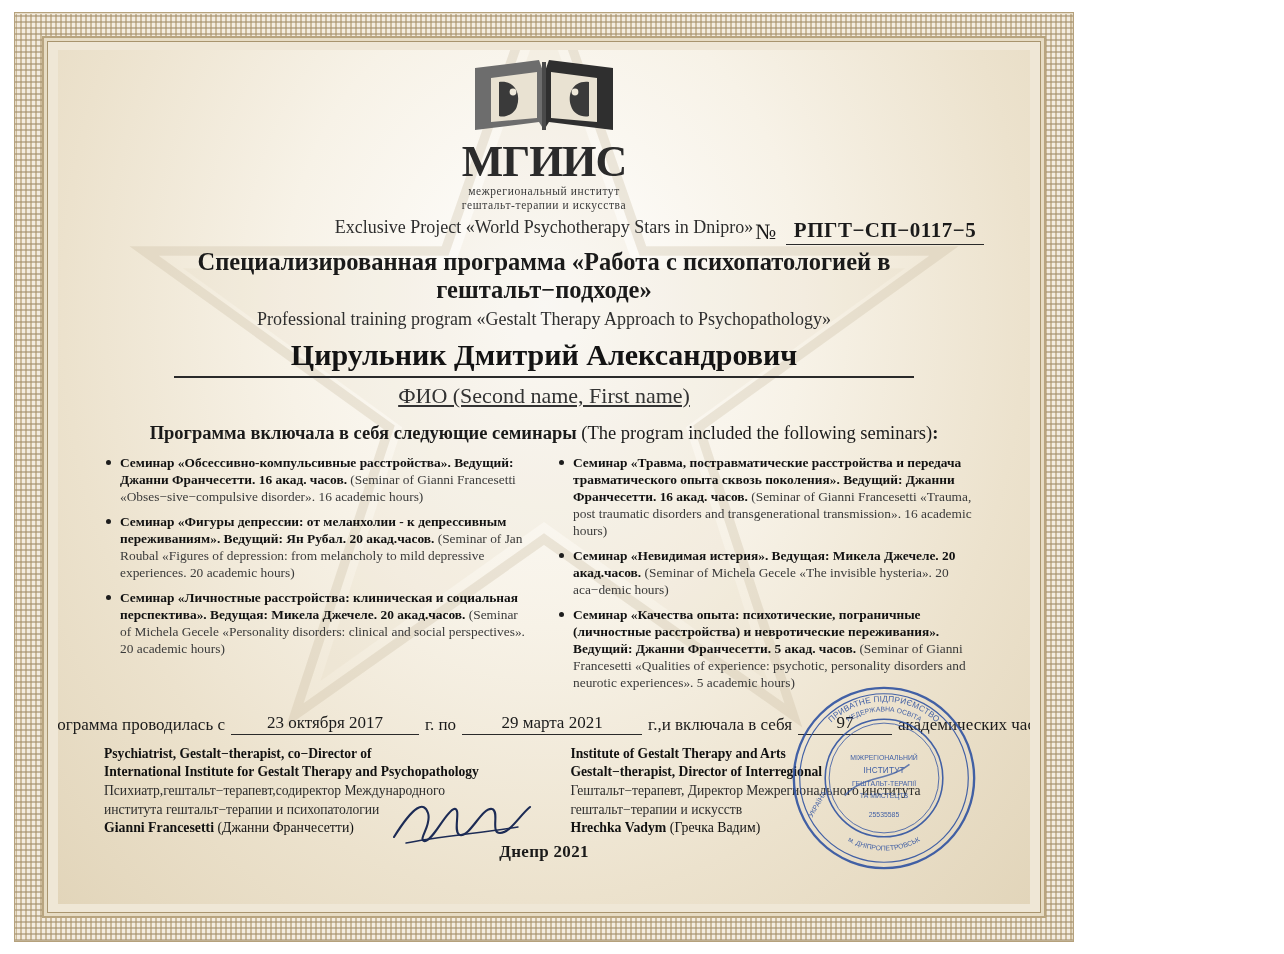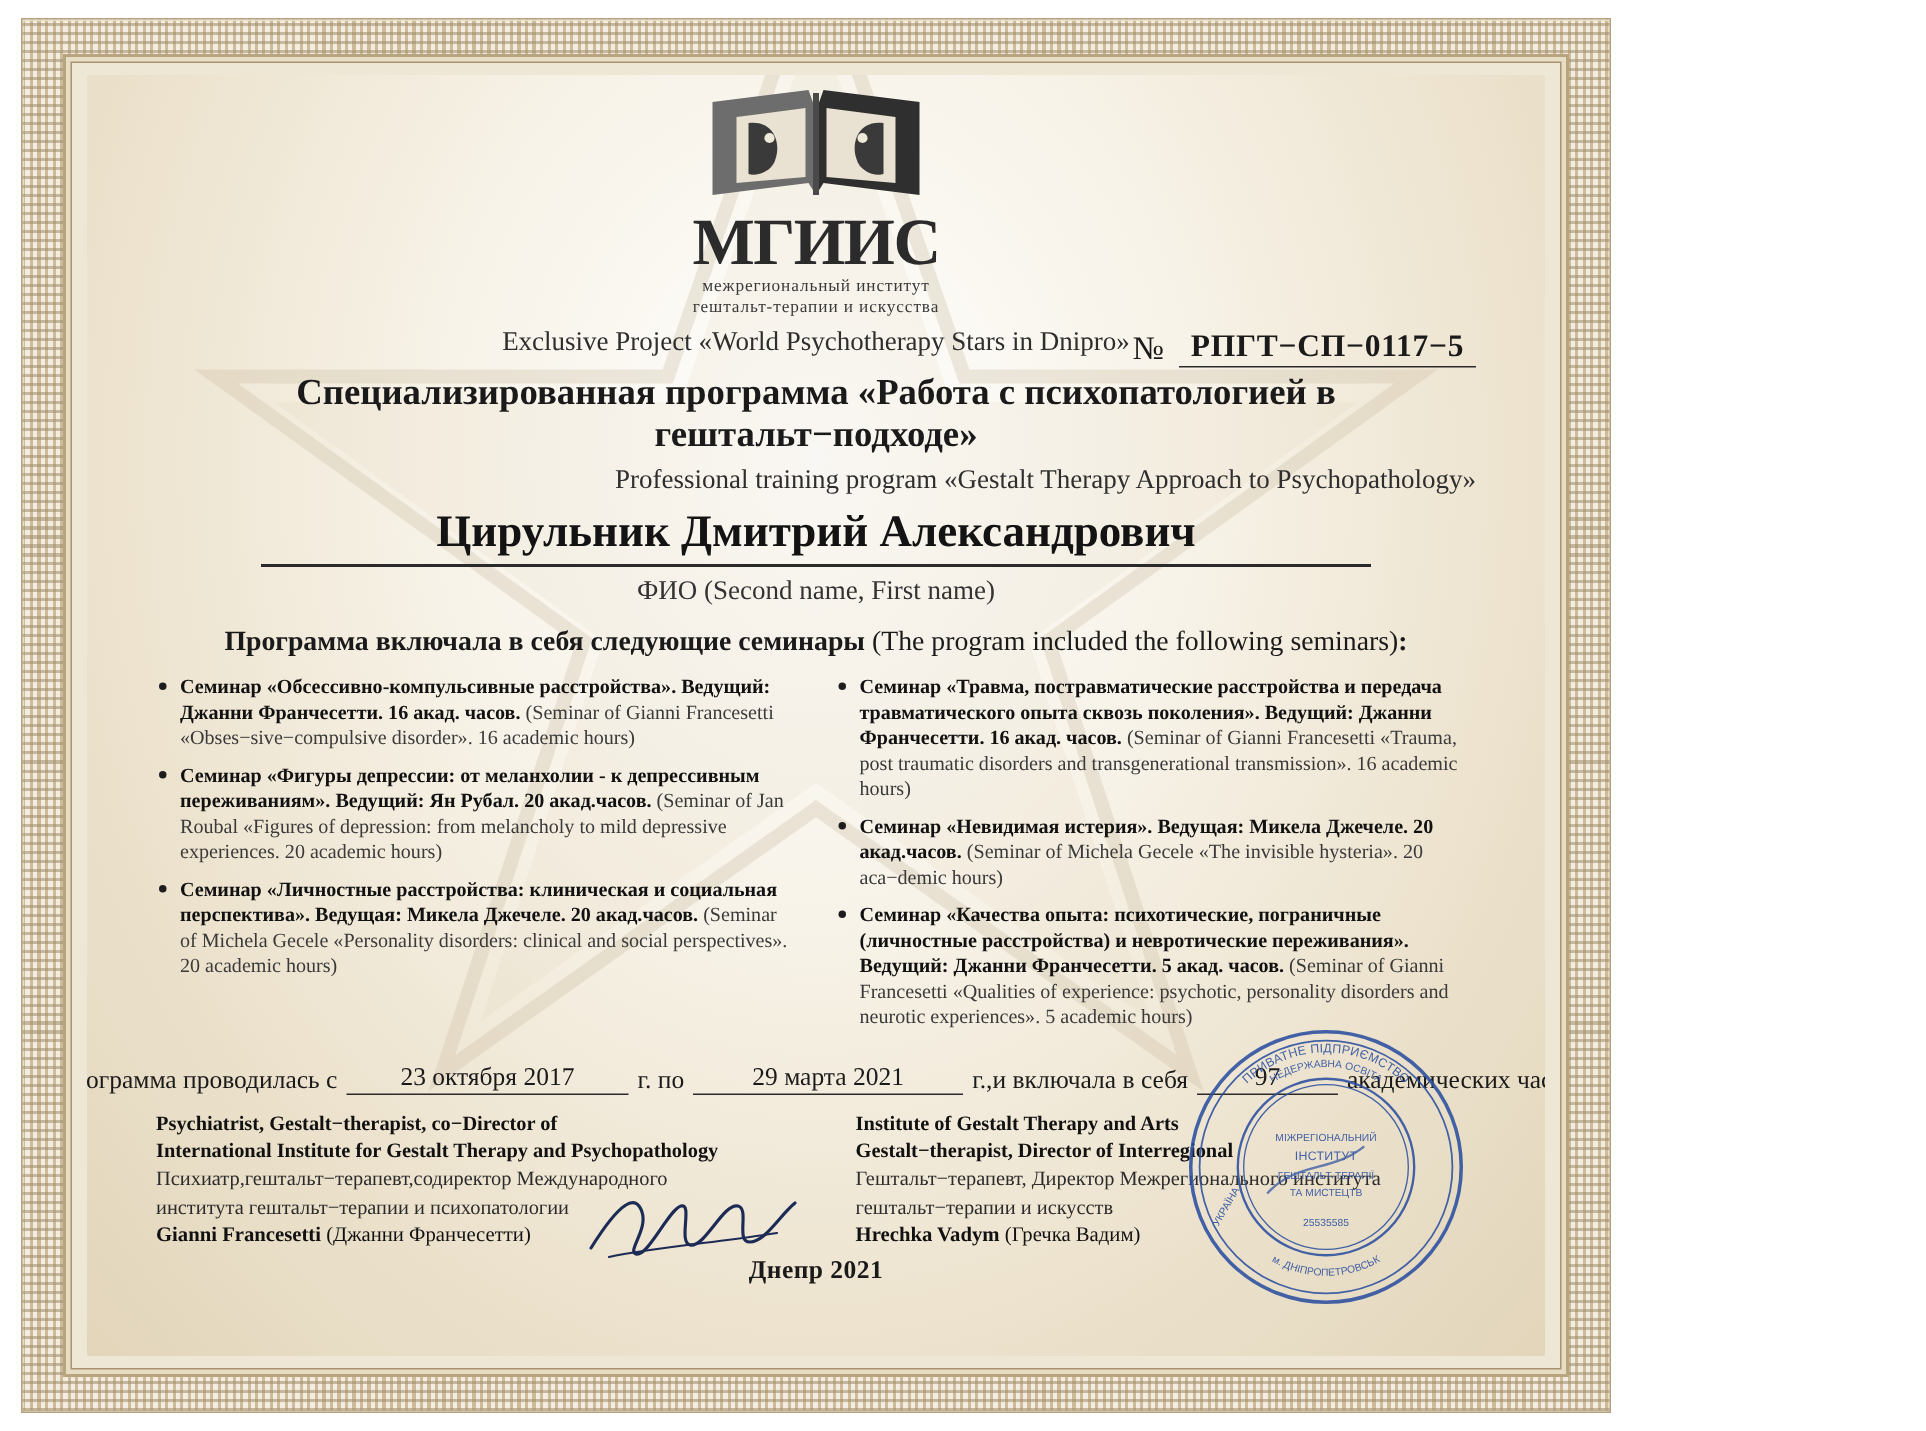--- a/index.html
+++ b/index.html
@@ -141,21 +141,20 @@
   }
   .line-ru-2 {
     margin-top: 10px;
     font-size: 24.5px;
     font-weight: bold;
   }
   .line-en-2 {
     margin-top: 5px;
     font-size: 18px;
     color: #2e2e2e;
-    text-align: right;
   }
 
   .big-title {
     margin-top: 12px;
     font-size: 57px;
     font-weight: bold;
     letter-spacing: 13px;
     text-indent: 13px;
     color: #101010;
   }
@@ -166,22 +165,23 @@
     font-weight: bold;
     color: #131313;
     border-bottom: 2px solid #2a2a2a;
     display: block;
     padding-bottom: 4px;
     margin-left: 70px;
     margin-right: 70px;
   }
   .fio-note {
     margin-top: 5px;
-    font-size: 18px;
+    font-size: 22px;
     color: #333;
+    text-decoration: underline;
   }
 
   .program-included {
     margin-top: 14px;
     font-size: 18.5px;
   }
   .program-included b { font-weight: bold; }
 
   
   .sem-cols {

